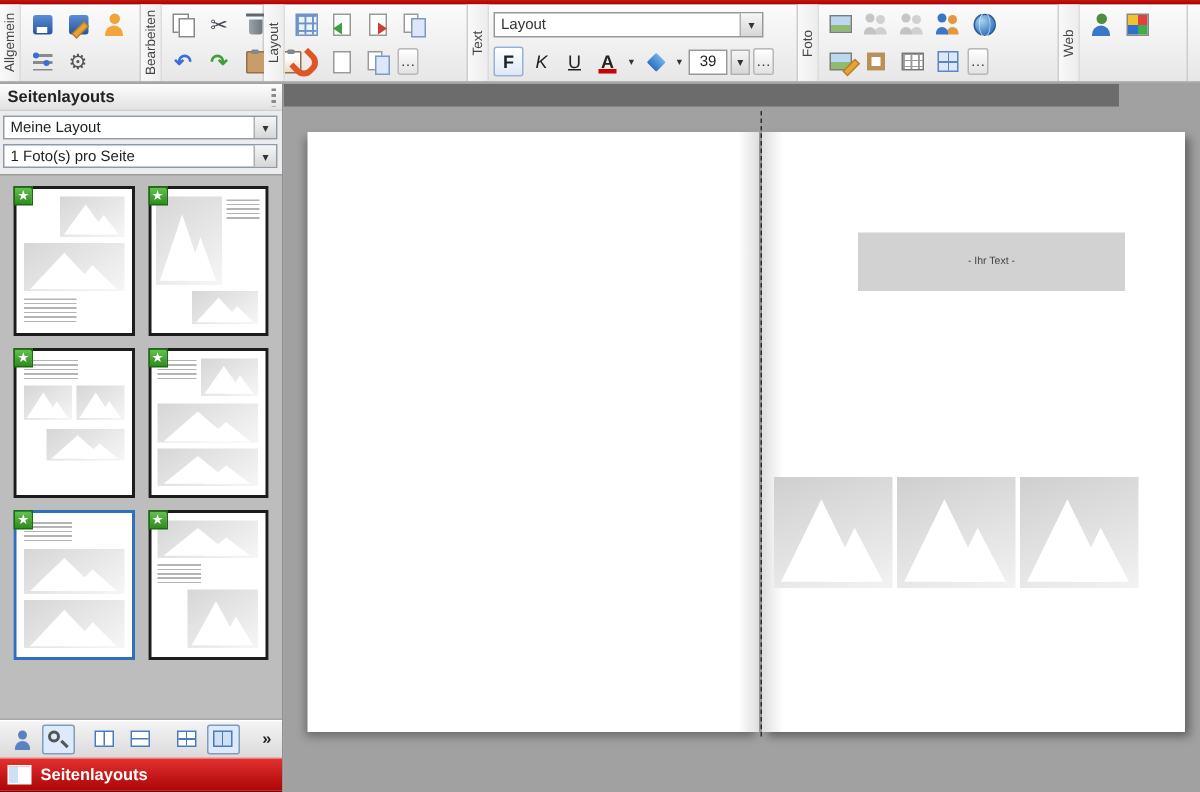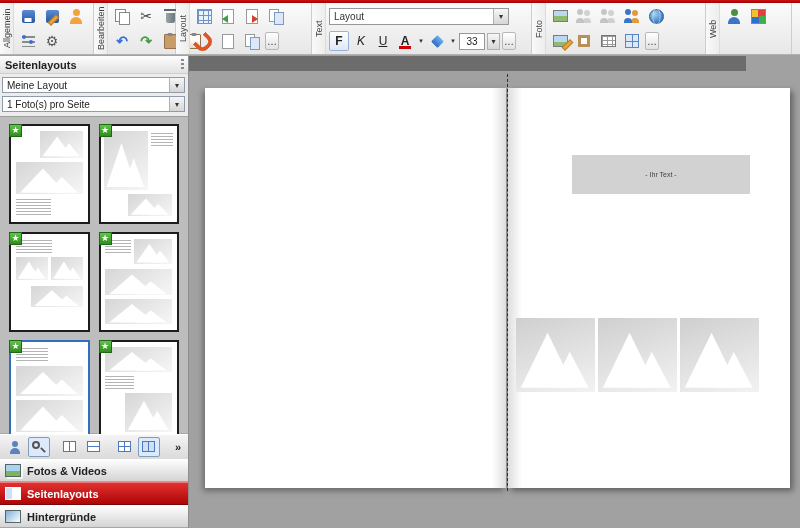--- a/index.html
+++ b/index.html
@@ -210,21 +210,21 @@
           </div>
         </div>
         <div class="trow">
           <span class="txtbtn b-bold">F</span>
           <span class="txtbtn b-italic">K</span>
           <span class="txtbtn b-under">U</span>
           <span class="txtbtn b-color">A</span>
           <span class="tiny-drop">▾</span>
           <span class="txtbtn b-fill"></span>
           <span class="tiny-drop">▾</span>
-          <span class="sizebox">33</span>
+          <span class="sizebox">39</span>
           <span class="dropbtn">▾</span>
           <span class="morebtn">…</span>
         </div>
       </div>
     </div>
 
     <div class="tgroup g-foto">
       <div class="glabel">Foto</div>
       <div class="grows">
         <div class="trow">
@@ -388,31 +388,23 @@
       <span class="misep"></span>
       <span class="mi mi-grid g-cols"></span>
       <span class="mi mi-grid g-rows"></span>
       <span class="misep"></span>
       <span class="mi mi-grid g-mix"></span>
       <span class="mi mi-grid g-full pressed"></span>
       <span class="expander">»</span>
     </div>
 
     <div class="nav">
-      <div class="nav-item">
-        <span class="nav-ic nav-photos"></span>
-        <span>Fotos &amp; Videos</span>
-      </div>
       <div class="nav-item sel">
         <span class="nav-ic nav-layouts"></span>
         <span>Seitenlayouts</span>
-      </div>
-      <div class="nav-item">
-        <span class="nav-ic nav-bg"></span>
-        <span>Hintergründe</span>
       </div>
     </div>
   </div>
 
   <div class="canvas">
     <div class="dark-strip"></div>
 
     <div class="page page-left"></div>
 
     <div class="page page-right">

